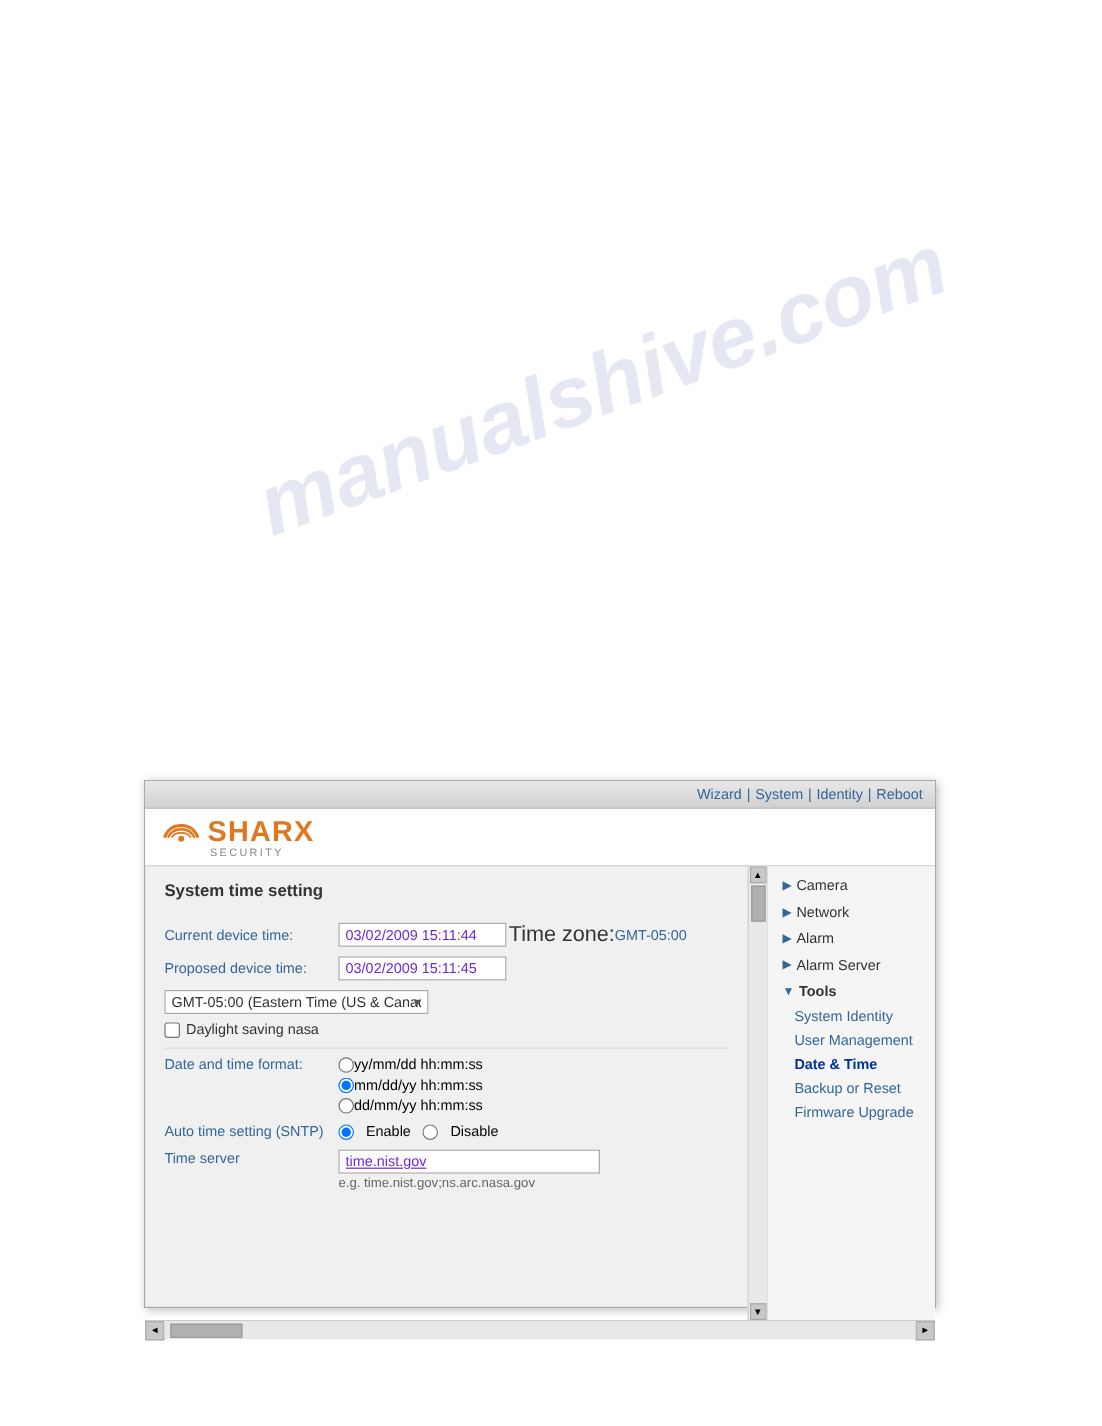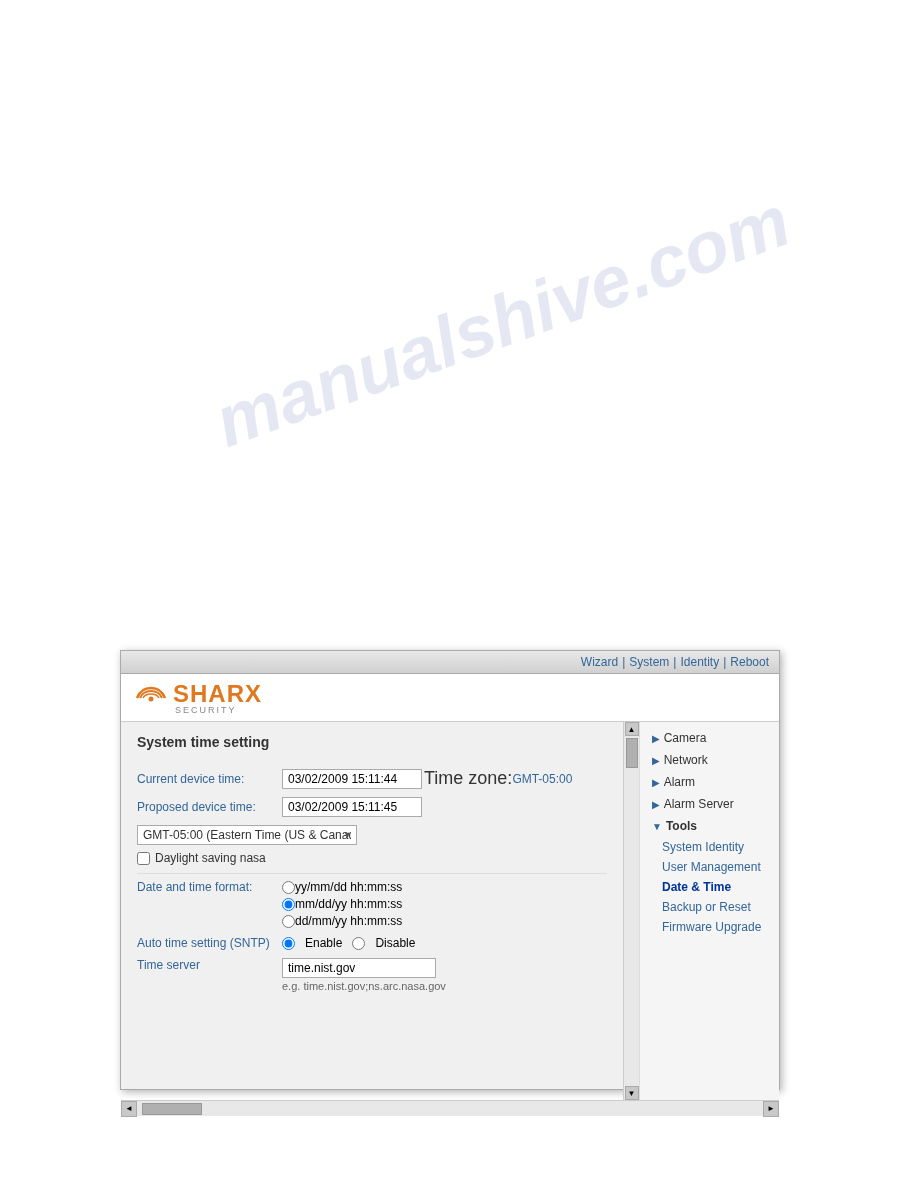--- a/index.html
+++ b/index.html
@@ -204,21 +204,21 @@
       min-width: 145px;
       color: #336699;
       font-size: 12px;
     }
 
     .input-field {
       border: 1px solid #aaa;
       background: #fff;
       padding: 2px 5px;
       font-size: 12px;
-      color: #000000;
+      color: #6d28d9;
     }
 
     .timezone-label {
       margin-left: 2px;
       font-size: 18px;
       color: #333;
     }
 
     .timezone-value {
       color: #336699;
@@ -439,21 +439,21 @@
             <input type="radio" name="sntp" id="sntp-enable" checked="" style="">
             <label for="sntp-enable">Enable</label>
             <input type="radio" name="sntp" id="sntp-disable" style="">
             <label for="sntp-disable">Disable</label>
           </div>
         </div>
 
         <div class="form-row" style="align-items: flex-start;">
           <span class="form-label">Time server</span>
           <div>
-            <input class="input-field" type="text" value="time.nist.gov" style="width: 154px; display: block;">
+            <input class="input-field" type="text" value="time.nist.gov" style="width: 218px; display: block; text-decoration: underline;">
             <div class="hint-text">e.g. time.nist.gov;ns.arc.nasa.gov</div>
           </div>
         </div>
 
       </div>
 
       <div class="scroll-bar">
         <div class="scroll-up">▲</div>
         <div class="scroll-thumb"></div>
         <div class="scroll-down" style="margin-top:auto;">▼</div>

